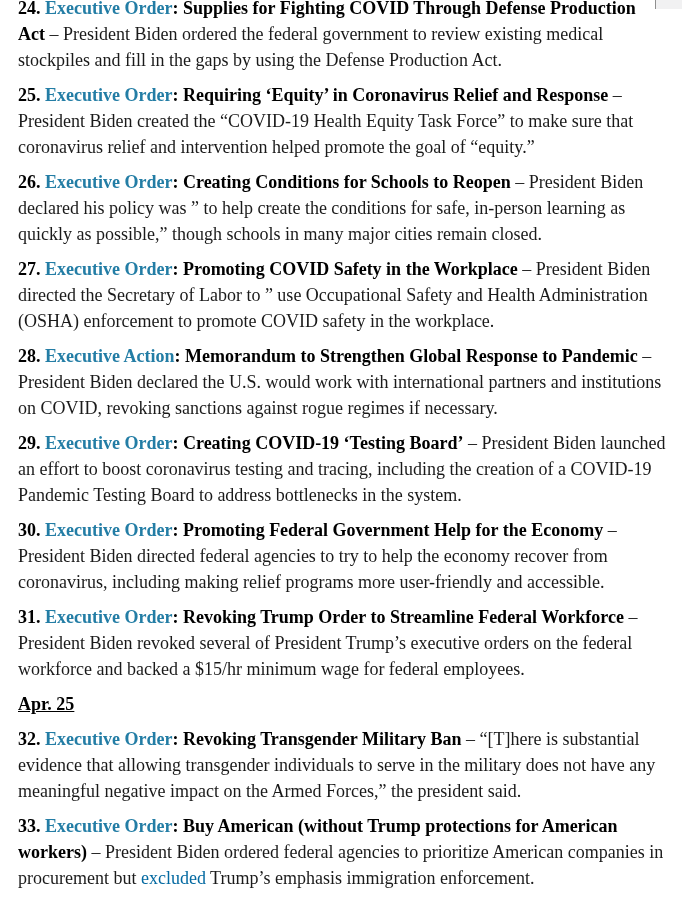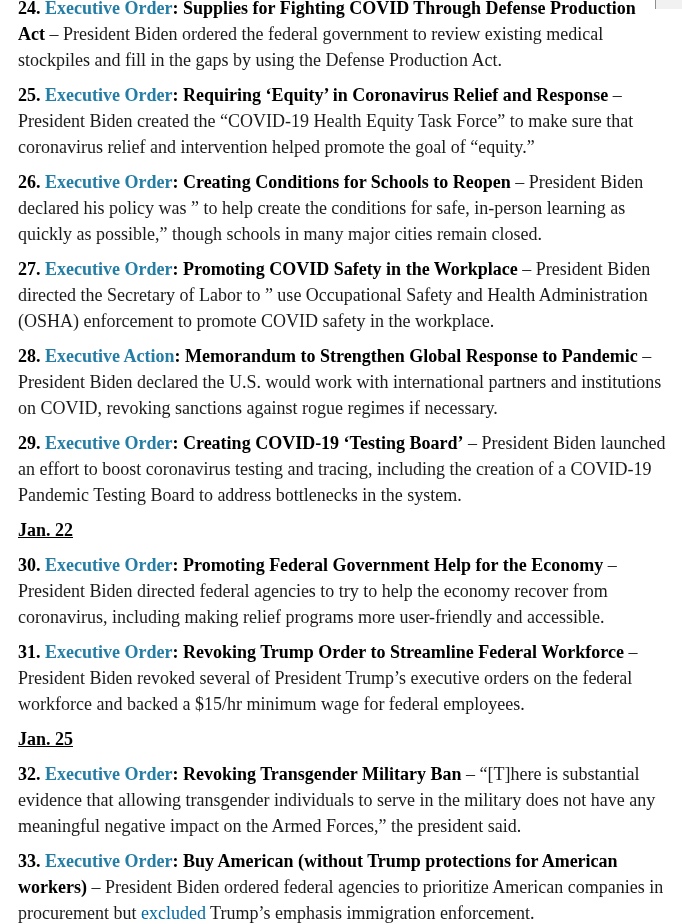--- a/index.html
+++ b/index.html
@@ -69,21 +69,20 @@
 <body>
 
 <div class="page">
   <div id="content">
       <p class="entry"><span class="entry-number">24.</span> <a class="category-link">Executive Order</a><span class="colon">:</span> <span class="entry-title">Supplies for Fighting COVID Through Defense Production Act</span> <span class="dash">–</span> <span>President Biden ordered the federal government to review existing medical stockpiles and fill in the gaps by using the Defense Production Act.</span></p>
       <p class="entry"><span class="entry-number">25.</span> <a class="category-link">Executive Order</a><span class="colon">:</span> <span class="entry-title">Requiring ‘Equity’ in Coronavirus Relief and Response</span> <span class="dash">–</span> <span>President Biden created the “COVID-19 Health Equity Task Force” to make sure that coronavirus relief and intervention helped promote the goal of “equity.”</span></p>
       <p class="entry"><span class="entry-number">26.</span> <a class="category-link">Executive Order</a><span class="colon">:</span> <span class="entry-title">Creating Conditions for Schools to Reopen</span> <span class="dash">–</span> <span>President Biden declared his policy was ” to help create the conditions for safe, in-person learning as quickly as possible,” though schools in many major cities remain closed.</span></p>
       <p class="entry"><span class="entry-number">27.</span> <a class="category-link">Executive Order</a><span class="colon">:</span> <span class="entry-title">Promoting COVID Safety in the Workplace</span> <span class="dash">–</span> <span>President Biden directed the Secretary of Labor to ” use Occupational Safety and Health Administration (OSHA) enforcement to promote COVID safety in the workplace.</span></p>
       <p class="entry"><span class="entry-number">28.</span> <a class="category-link">Executive Action</a><span class="colon">:</span> <span class="entry-title">Memorandum to Strengthen Global Response to Pandemic</span> <span class="dash">–</span> <span>President Biden declared the U.S. would work with international partners and institutions on COVID, revoking sanctions against rogue regimes if necessary.</span></p>
       <p class="entry"><span class="entry-number">29.</span> <a class="category-link">Executive Order</a><span class="colon">:</span> <span class="entry-title">Creating COVID-19 ‘Testing Board’</span> <span class="dash">–</span> <span>President Biden launched an effort to boost coronavirus testing and tracing, including the creation of a COVID-19 Pandemic Testing Board to address bottlenecks in the system.</span></p>
-      <h3 class="date-heading">Jan. 22</h3>
       <p class="entry"><span class="entry-number">30.</span> <a class="category-link">Executive Order</a><span class="colon">:</span> <span class="entry-title">Promoting Federal Government Help for the Economy</span> <span class="dash">–</span> <span>President Biden directed federal agencies to try to help the economy recover from coronavirus, including making relief programs more user-friendly and accessible.</span></p>
       <p class="entry"><span class="entry-number">31.</span> <a class="category-link">Executive Order</a><span class="colon">:</span> <span class="entry-title">Revoking Trump Order to Streamline Federal Workforce</span> <span class="dash">–</span> <span>President Biden revoked several of President Trump’s executive orders on the federal workforce and backed a $15/hr minimum wage for federal employees.</span></p>
-      <h3 class="date-heading">Jan. 25</h3>
+      <h3 class="date-heading">Apr. 25</h3>
       <p class="entry"><span class="entry-number">32.</span> <a class="category-link">Executive Order</a><span class="colon">:</span> <span class="entry-title">Revoking Transgender Military Ban</span> <span class="dash">–</span> <span>“[T]here is substantial evidence that allowing transgender individuals to serve in the military does not have any meaningful negative impact on the Armed Forces,” the president said.</span></p>
       <p class="entry"><span class="entry-number">33.</span> <a class="category-link">Executive Order</a><span class="colon">:</span> <span class="entry-title">Buy American (without Trump protections for American workers)</span> <span class="dash">–</span> <span>President Biden ordered federal agencies to prioritize American companies in procurement but </span><a class="inline-link">excluded</a><span> Trump’s emphasis immigration enforcement.</span></p>
     </div>
 </div>
 <div class="scrollbar-remnant"></div>
 
 </body></html>

